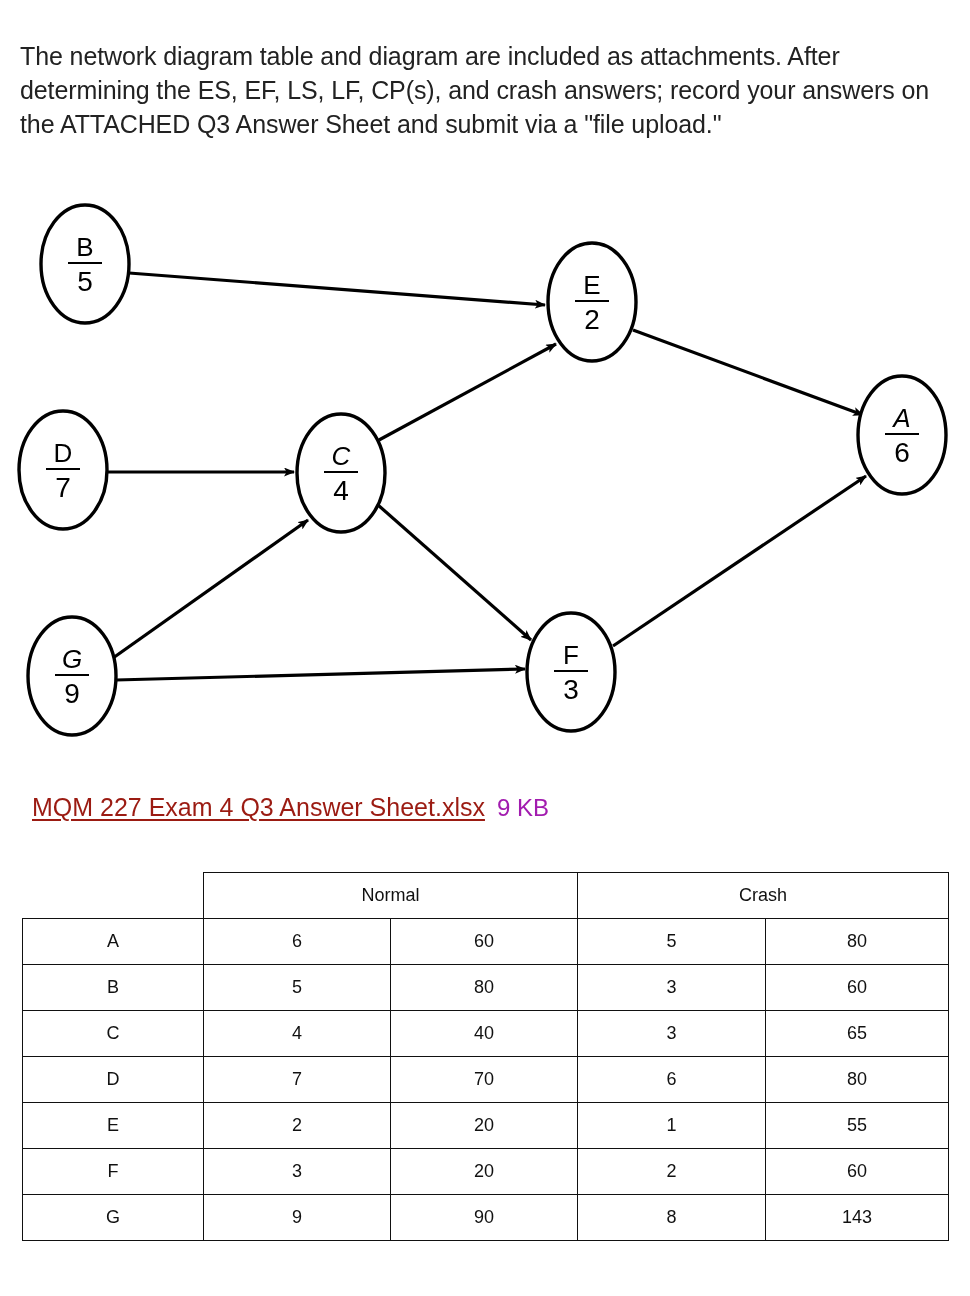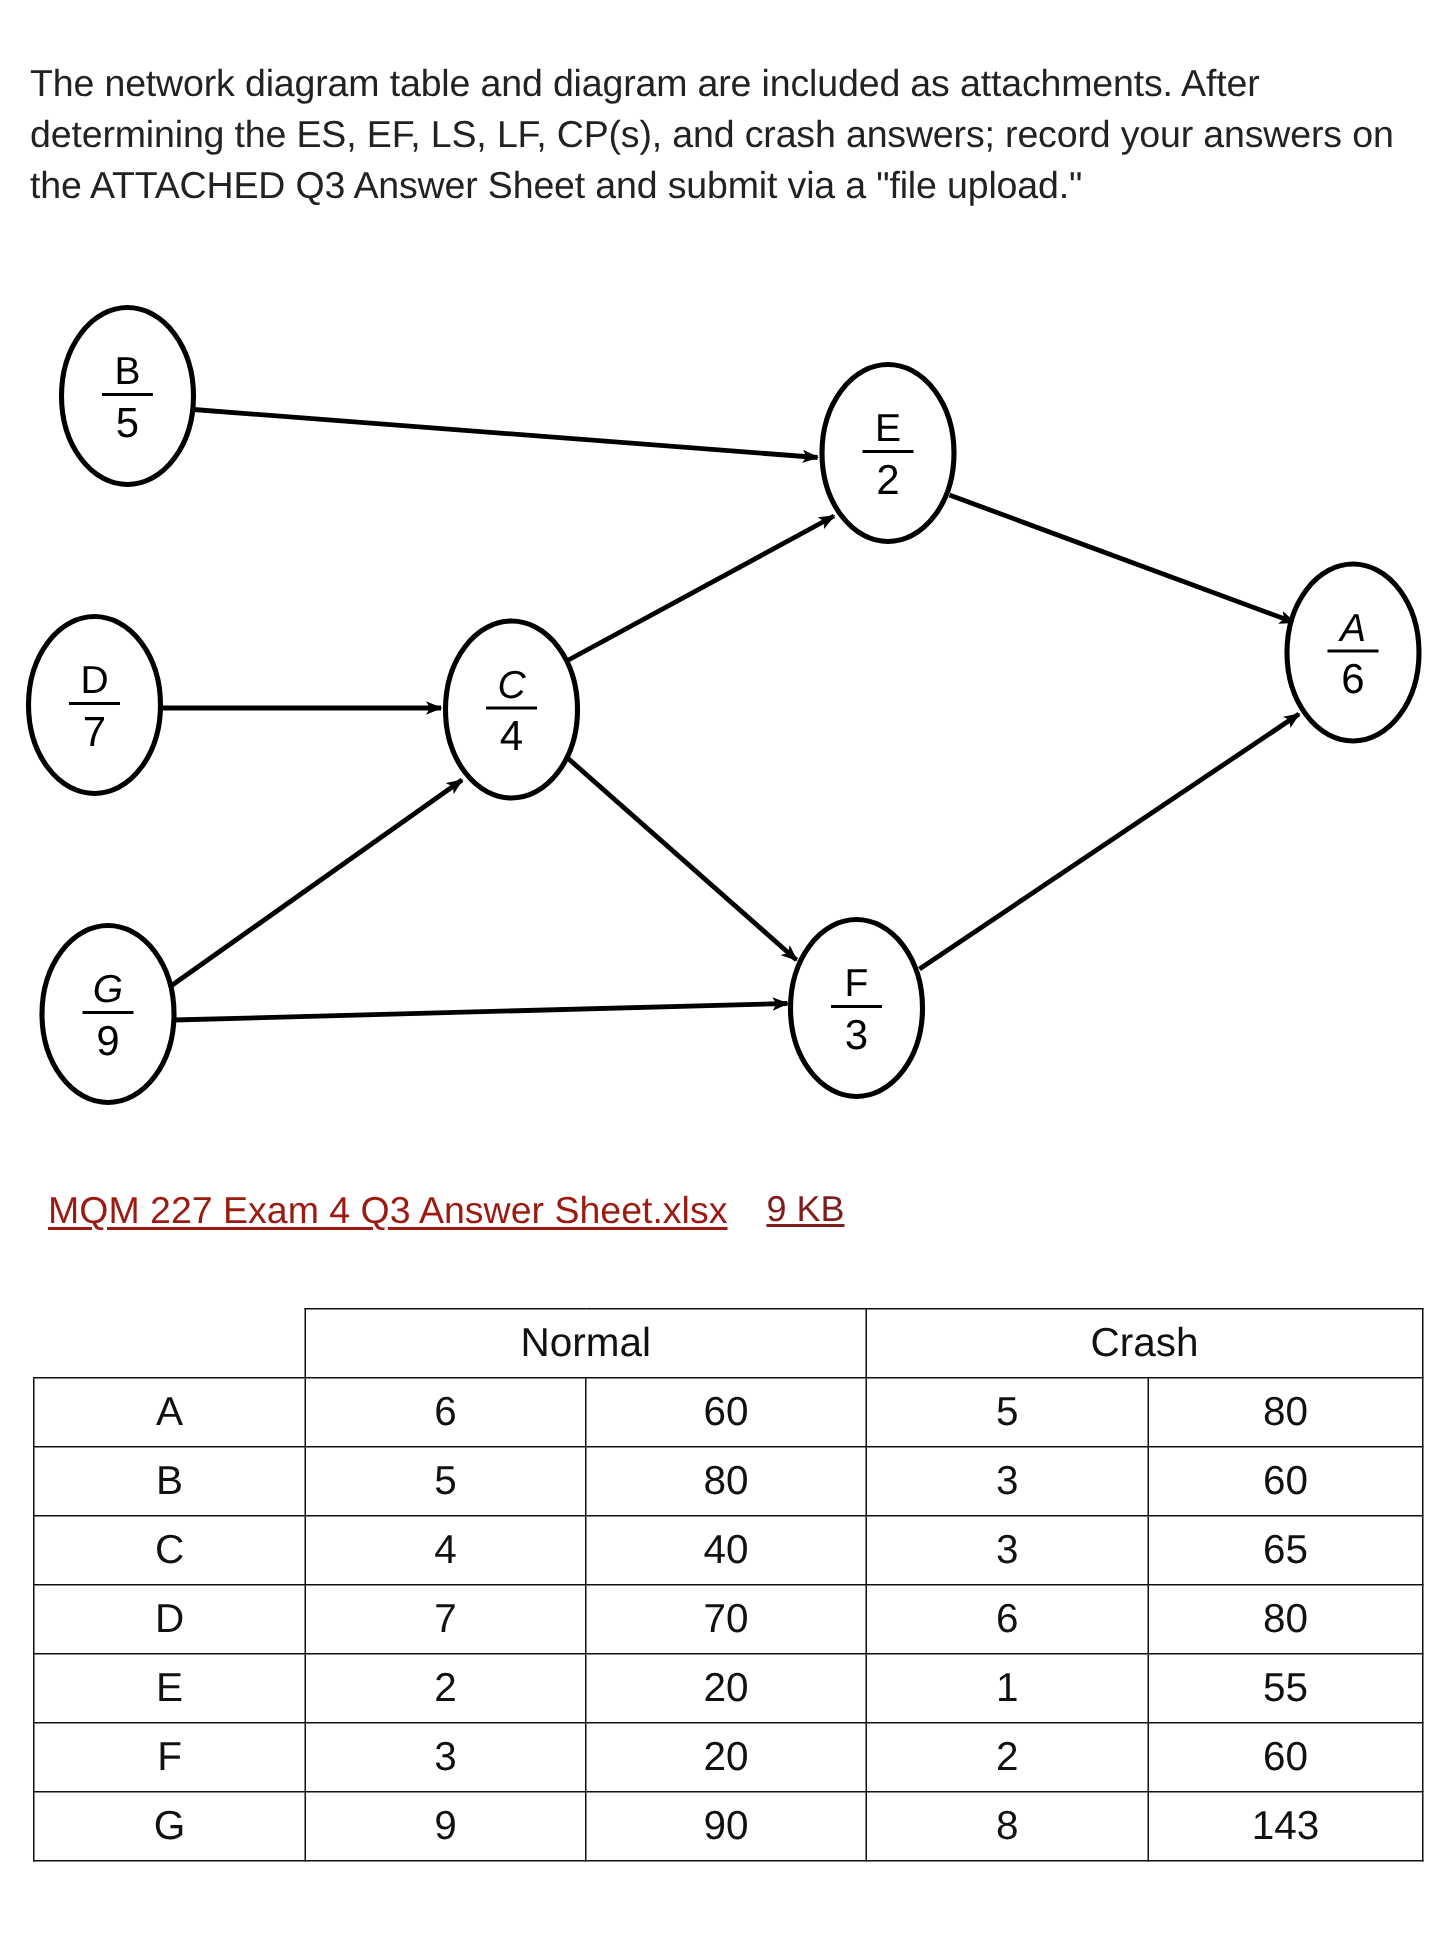--- a/index.html
+++ b/index.html
@@ -55,51 +55,50 @@
     text-anchor: middle;
     fill: #000000;
   }
 
   
   #attachment-row {
     position: absolute;
     left: 32px;
     top: 793px;
     display: flex;
-    align-items: flex-start;
-    gap: 26px;
+    align-items: center;
+    gap: 12px;
   }
   #attachment-link {
     font-size: 25px;
     color: #9b1b12;
     text-decoration: underline;
     text-underline-offset: 3px;
     cursor: pointer;
     white-space: nowrap;
   }
   #attachment-size {
     font-size: 24px;
-    color: #7f1d1d;
+    color: #a21caf;
     white-space: nowrap;
-    text-decoration: underline;
   }
 
   
   #crash-table-wrap {
     position: absolute;
     left: 22px;
     top: 872px;
     width: 926px;
   }
   table.crash-table {
     border-collapse: collapse;
     table-layout: fixed;
     width: 926px;
     font-family: "Liberation Sans", sans-serif;
-    font-size: 27px;
+    font-size: 18px;
     color: #111111;
   }
   table.crash-table td,
   table.crash-table th {
     border: 1px solid #111111;
     text-align: center;
     font-weight: normal;
     height: 45px;
     padding: 0;
     line-height: 45px;

